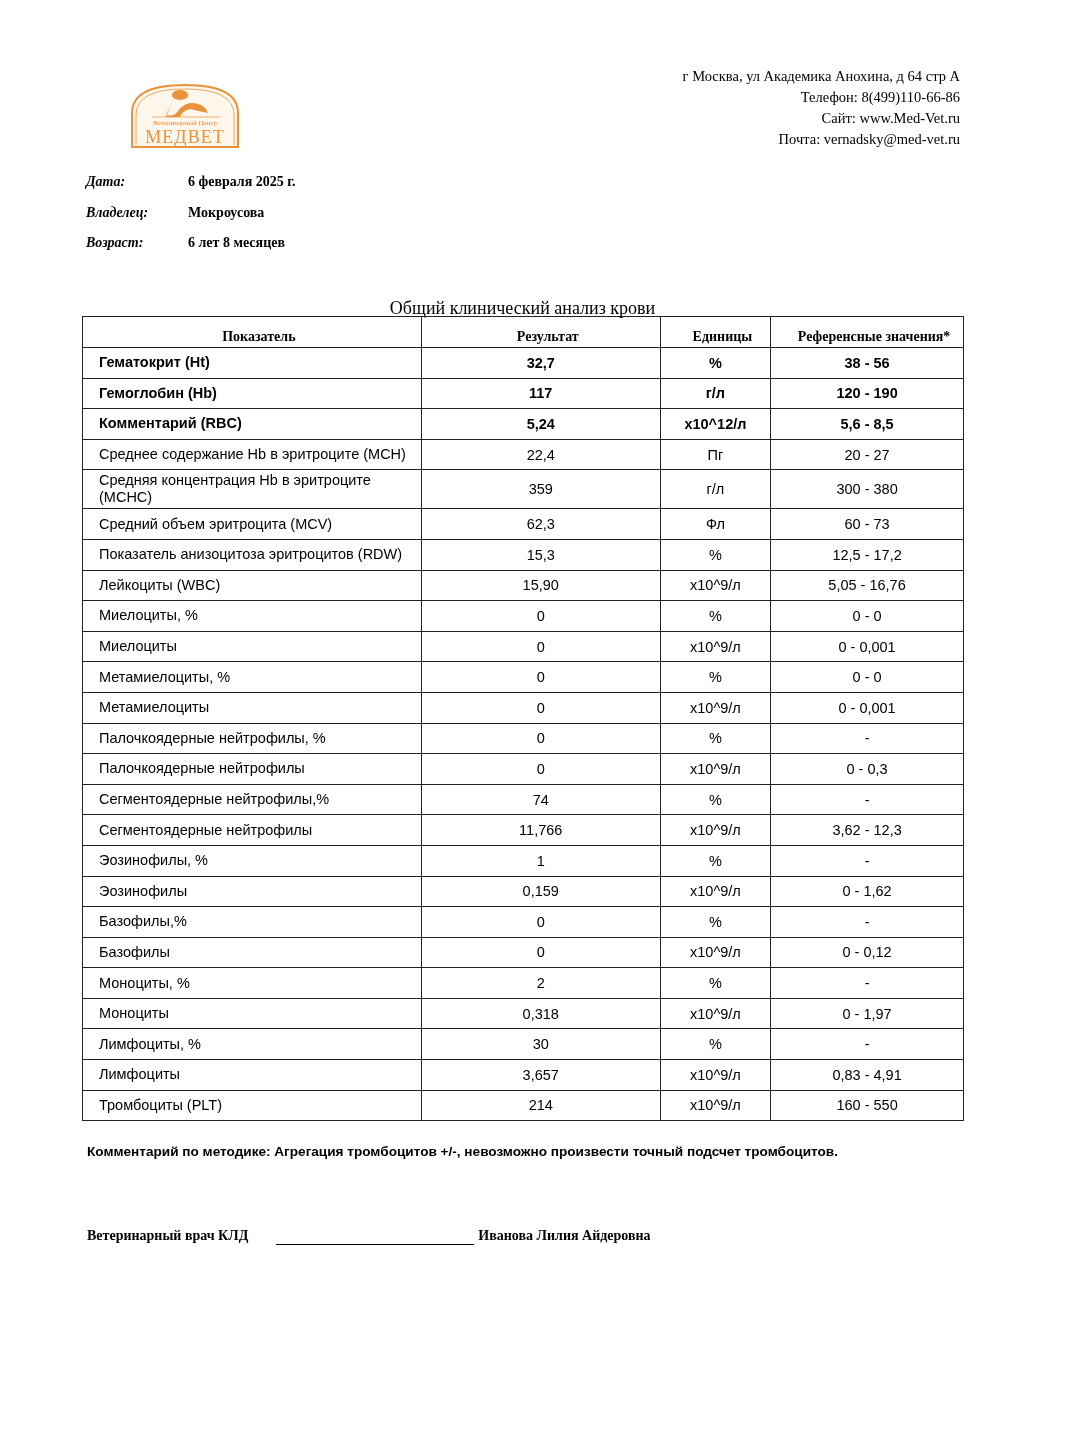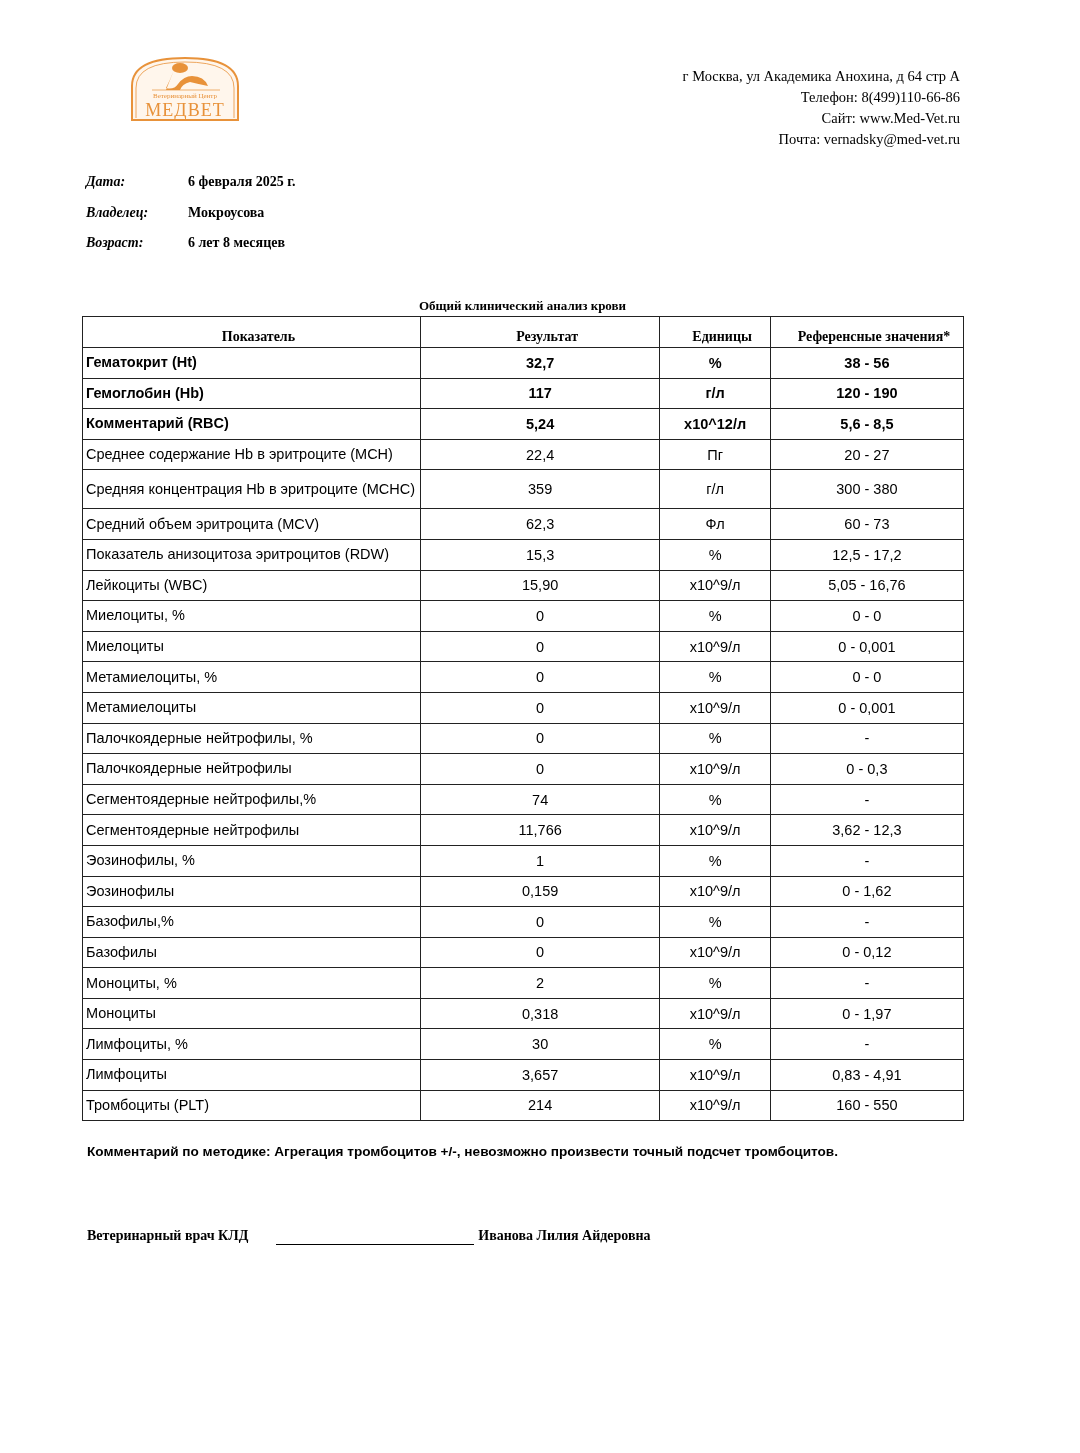--- a/index.html
+++ b/index.html
@@ -1,27 +1,27 @@
 <!DOCTYPE html>
 <html><head>
 <meta charset="utf-8">
 <style>
   html, body { margin: 0; padding: 0; background: #ffffff; }
   body { width: 1080px; height: 1453px; position: relative; color: #000; font-family: "Liberation Serif", serif; overflow: hidden; }
-  .logo { position: absolute; left: 128px; top: 54px; width: 114px; height: 68px; }
+  .logo { position: absolute; left: 128px; top: 81px; width: 114px; height: 68px; }
   .contacts { position: absolute; right: 120px; top: 66px; text-align: right; font-family: "Liberation Serif", serif; font-size: 14.5px; line-height: 21px; }
   .meta { position: absolute; left: 86px; top: 174px; font-family: "Liberation Serif", serif; font-weight: bold; font-size: 14px; }
   .meta-row { height: 30.6px; display: flex; }
   .meta-label { width: 102px; font-style: italic; }
-  .table-title { position: absolute; left: 82px; width: 881px; top: 298px; text-align: center; font-family: "Liberation Serif", serif; font-weight: bold; font-size: 13px; }
+  .table-title { position: absolute; left: 82px; width: 881px; top: 298px; text-align: center; font-family: "Liberation Serif", serif; font-weight: normal; font-size: 18px; }
   table { position: absolute; left: 82px; top: 316px; width: 882px; border-collapse: collapse; font-family: "Liberation Sans", sans-serif; font-size: 14.5px; }
   td, th { border: 1.3px solid #222; padding: 0 4px; height: 29.6px; }
   th { font-family: "Liberation Serif", serif; font-weight: bold; font-size: 14px; vertical-align: bottom; padding-bottom: 2px; height: 28px; padding-left: 18px; }
   td.c { text-align: center; }
-  td.l { text-align: left; padding-left: 3px; line-height: 17px; }
+  td.l { text-align: left; padding-left: 16px; line-height: 17px; }
   tr.bold td { font-weight: bold; }
   tr.tall td { height: 38px; }
   .col1 { width: 341px; } .col2 { width: 236px; } .col3 { width: 91px; } .col4 { width: 181px; }
   .comment { position: absolute; left: 87px; top: 1144px; font-family: Liberation Sans, sans-serif; font-weight: bold; font-size: 13.6px; }
   .signature { position: absolute; left: 87px; top: 1226px; font-family: "Liberation Serif", serif; font-weight: bold; font-size: 14px; display: flex; align-items: center; }
   .sig-line { display: inline-block; width: 198px; border-bottom: 1px solid #000; margin-left: 28px; margin-right: 4px; height: 18px; }
 </style>
 </head>
 <body>
 

